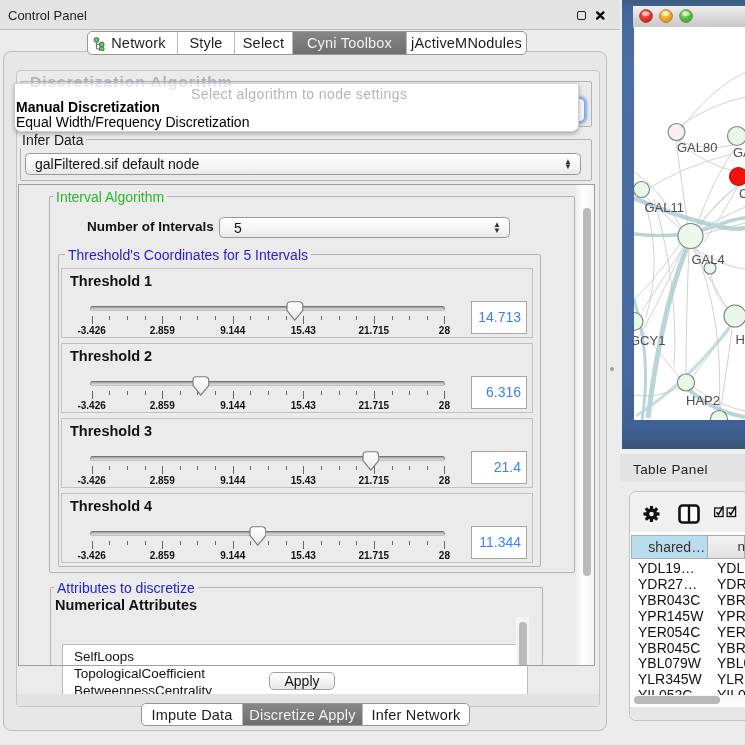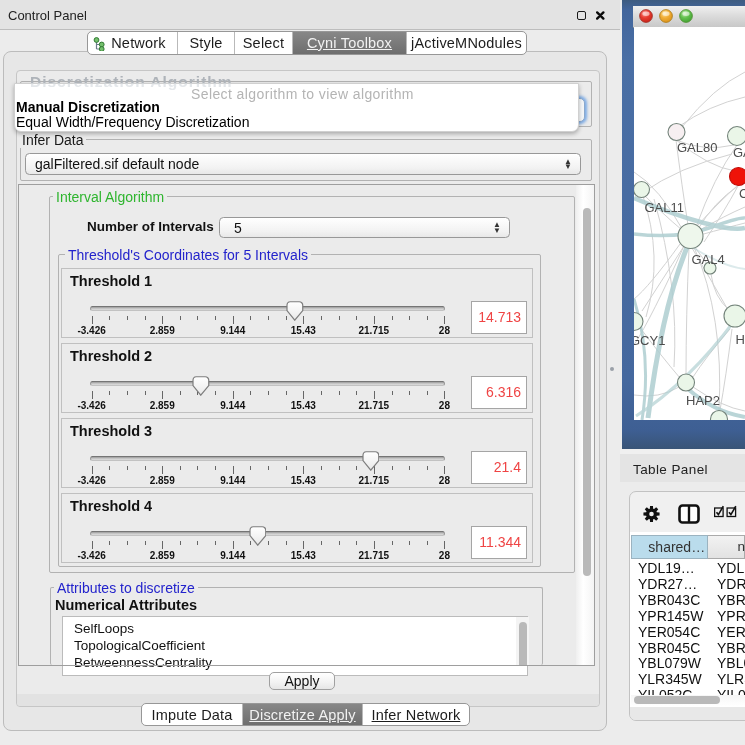--- a/index.html
+++ b/index.html
@@ -6,21 +6,21 @@
   body{width:745px;height:745px;overflow:hidden;background:#ececec;
        font-family:"Liberation Sans", sans-serif;}
   .abs{position:absolute;}
   #stage{position:relative;width:745px;height:745px;overflow:hidden;}
   .seg{display:flex;align-items:center;background:#ffffff;
        border:1px solid #979797;border-radius:5px;overflow:hidden;
        box-sizing:border-box;}
   .seg .it{height:100%;display:flex;align-items:center;justify-content:center;
        color:#1c1c1c;font-size:14.5px;letter-spacing:0.2px;white-space:nowrap;}
   .seg .div{width:1px;height:100%;background:#b9b9b9;}
-  .seg .sel{background:linear-gradient(#878787,#6e6e6e);color:#f2f2f2;text-decoration:underline;}
+  .seg .sel{background:linear-gradient(#878787,#6e6e6e);color:#f2f2f2;}
   .grp{border:1px solid #b2b2b2;border-radius:2px;box-sizing:border-box;}
   .gtit{position:absolute;background:#ebebeb;padding:0 3px;font-size:14px;
         white-space:nowrap;}
   .combo{box-sizing:border-box;border:1px solid #989898;border-radius:4.5px;
         background:linear-gradient(#ffffff,#f2f2f2 70%,#e8e8e8);
         display:flex;align-items:center;font-size:14px;color:#111;}
   .arrows{position:absolute;right:8px;top:0;height:100%;display:flex;
         flex-direction:column;justify-content:center;align-items:center;
         color:#333;}
   .arrows span{font-size:8px;line-height:5.5px;}
@@ -28,21 +28,21 @@
   .tick{position:absolute;width:1px;background:#666;}
   .slab{position:absolute;font-size:10px;font-weight:bold;color:#111;
         transform:translateX(-50%);white-space:nowrap;}
   .track{position:absolute;height:5px;border-radius:3px;
         background:linear-gradient(#9a9a9a,#c4c4c4 50%,#dedede);
         border:1px solid #757575;box-sizing:border-box;border-bottom-color:#c2c2c2;border-left-color:#9a9a9a;border-right-color:#9a9a9a;}
   .tpanel{position:absolute;left:61px;width:471.5px;height:70px;
         background:#ebebeb;border:1px solid #c0c0c0;box-sizing:border-box;}
   .tfield{position:absolute;left:409px;width:56px;height:33px;
         background:#fff;border:1px solid #a5a5a5;box-sizing:border-box;
-        font-size:14px;color:#ef4444;text-align:right;line-height:31px;
+        font-size:14px;color:#3b82f6;text-align:right;line-height:31px;
         padding-right:5px;}
   .thumb{position:absolute;width:17.5px;height:20px;}
 </style>
 </head>
 <body>
 <div id="stage">
 
   <div class="abs" style="left:0;top:0;width:620px;height:745px;background:#ececec;"></div>
 
   <div class="abs" style="left:0;top:0;width:620px;height:29px;
@@ -91,21 +91,21 @@
         <span>▲</span>
         <span>▼</span>
       </div>
   </div>
 
   <div class="abs" style="left:14px;top:83px;width:563px;height:47px;background:#ffffff;
        border:1px solid #d0d0d0;border-radius:0 0 7px 7px;
        box-shadow:0 2px 4px rgba(0,0,0,0.28);"></div>
   <div class="abs" style="left:30px;top:72.5px;font-size:15.5px;font-weight:bold;letter-spacing:1px;color:#aeb3b9;clip-path:inset(0 0 7px 0);">Discretization Algorithm</div>
   <div class="abs" style="left:30px;top:72.5px;font-size:15.5px;font-weight:bold;letter-spacing:1px;color:#e4e7ea;clip-path:inset(11px 0 0 0);">Discretization Algorithm</div>
-  <div class="abs" style="left:191px;top:86px;font-size:14px;color:#b4b4b4;letter-spacing:0.4px;">Select algorithm to view algorithm</div>
+  <div class="abs" style="left:191px;top:86px;font-size:14px;color:#b4b4b4;letter-spacing:0.4px;">Select algorithm to node settings</div>
   <div class="abs" style="left:16px;top:99px;font-size:14px;font-weight:bold;color:#000;">Manual Discretization</div>
   <div class="abs" style="left:16px;top:114px;font-size:14px;color:#000;">Equal Width/Frequency Discretization</div>
 
   <div class="abs" style="left:18px;top:184px;width:577px;height:482px;
        border:1px solid #9e9e9e;box-sizing:border-box;background:#ebebeb;overflow:hidden;">
   </div>
 
   <div class="abs" style="left:576px;top:185px;width:18px;height:480px;
        background:linear-gradient(90deg,#efefef,#ffffff 40%,#f4f4f4);"></div>
   <div class="abs" style="left:582.5px;top:208px;width:8.5px;height:368px;background:#b9b9b9;border-radius:5px;"></div>
@@ -292,21 +292,21 @@
       <path d="M4.25 0.75 h9 a3.5 3.5 0 0 1 3.5 3.5 v5.3 L8.75 19.2 L1 9.55 v-5.3 a3.5 3.5 0 0 1 3.25 -3.5 z" fill="url(#tg3)" stroke="#7d7d7d" stroke-width="1.2"></path>
     </svg>
     <div class="tfield" style="top:32px;">11.344</div>
   </div>
 
   <svg class="abs" style="left:0;top:0;" width="1" height="1"></svg>
 
   <div class="abs grp" style="left:50px;top:587px;width:493px;height:78px;border-bottom:none;"></div>
   <div class="abs gtit" style="left:54px;top:580px;color:#2323cc;background:#ebebeb;">Attributes to discretize</div>
   <div class="abs bold" style="left:55px;top:597px;font-size:14.5px;color:#111;">Numerical Attributes</div>
-  <div class="abs" style="left:62px;top:616px;width:466px;height:60px;background:#ffffff;
+  <div class="abs" style="left:62px;top:644px;width:466px;height:60px;background:#ffffff;
        border:1px solid #bbb;box-sizing:border-box;overflow:hidden;">
       <div style="margin:3px 0 0 11px;font-size:13.5px;color:#111;line-height:17px;">
         SelfLoops<br>TopologicalCoefficient<br>BetweennessCentrality</div>
   </div>
   <div class="abs" style="left:515.5px;top:617px;width:13px;height:48px;
        background:#f4f4f4;"></div>
   <div class="abs" style="left:519px;top:621.5px;width:7.5px;height:44px;background:#b9b9b9;border-radius:4px 4px 0 0;"></div>
   <div class="abs" style="left:18px;top:665px;width:577px;height:1px;background:#9e9e9e;"></div>
 
   <div class="abs" style="left:269px;top:672px;width:66px;height:18px;
@@ -314,21 +314,21 @@
        border:1px solid #a0a0a0;border-radius:5px;box-sizing:border-box;
        font-size:14px;color:#111;text-align:center;line-height:16px;">Apply</div>
 
   <div class="abs" style="left:17px;top:694px;width:582px;height:12px;background:#e2e2e2;border-radius:0 0 4px 4px;"></div>
 
   <div class="abs seg" style="left:141px;top:703px;width:329px;height:23px;">
     <div class="it" style="width:100px;">Impute Data</div>
     <div class="div"></div>
     <div class="it sel" style="width:119px;">Discretize Apply</div>
     <div class="div"></div>
-    <div class="it" style="flex:1;text-decoration:underline;">Infer Network</div>
+    <div class="it" style="flex:1;">Infer Network</div>
   </div>
 
   <div class="abs" style="left:610px;top:366.5px;width:4px;height:4px;border-radius:50%;background:#9aa0a8;"></div>
 
   <div class="abs" style="left:620px;top:0;width:125px;height:745px;background:#ececec;"></div>
 
   <div class="abs" style="left:622px;top:0;width:123px;height:449px;
        background:linear-gradient(180deg,#3c5a7e 0,#40639a 3%,#4a70a6 9%,#46699f 55%,#41629569 100%);"></div>
   <div class="abs" style="left:622px;top:0;width:123px;height:449px;
        background:linear-gradient(180deg,#3e5c80 0,#43669c 10px,#4a6fa5 60px,#45689e 380px,#3e5f93 430px,#395477 449px);"></div>

